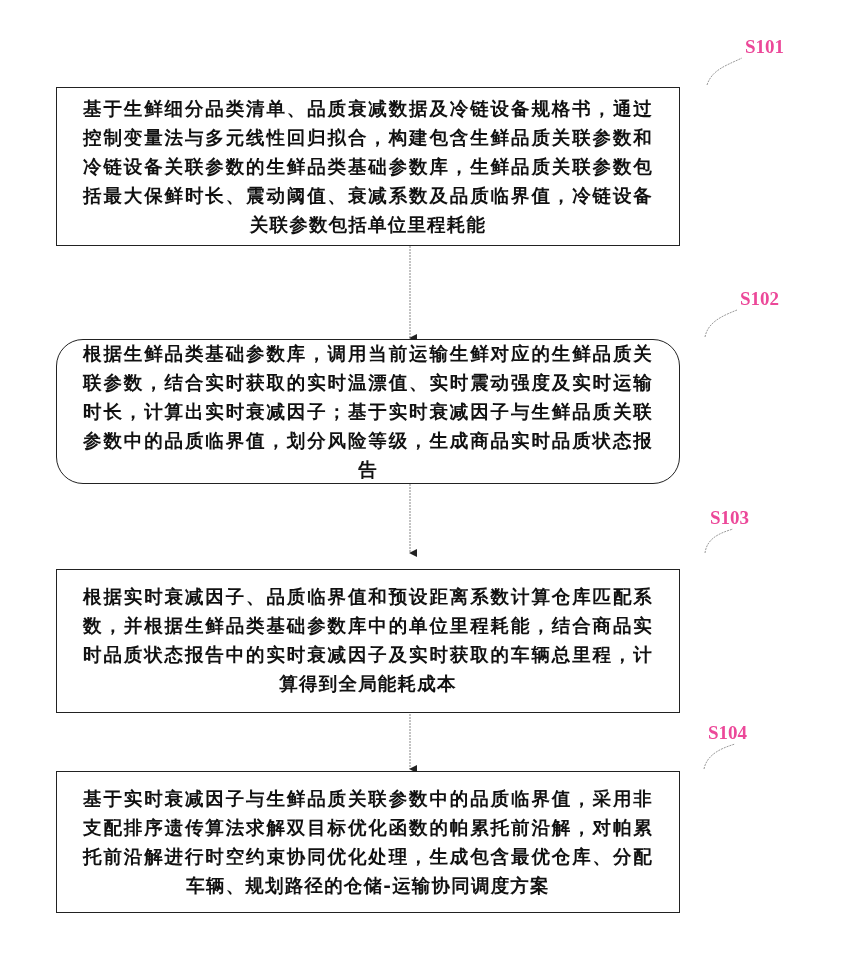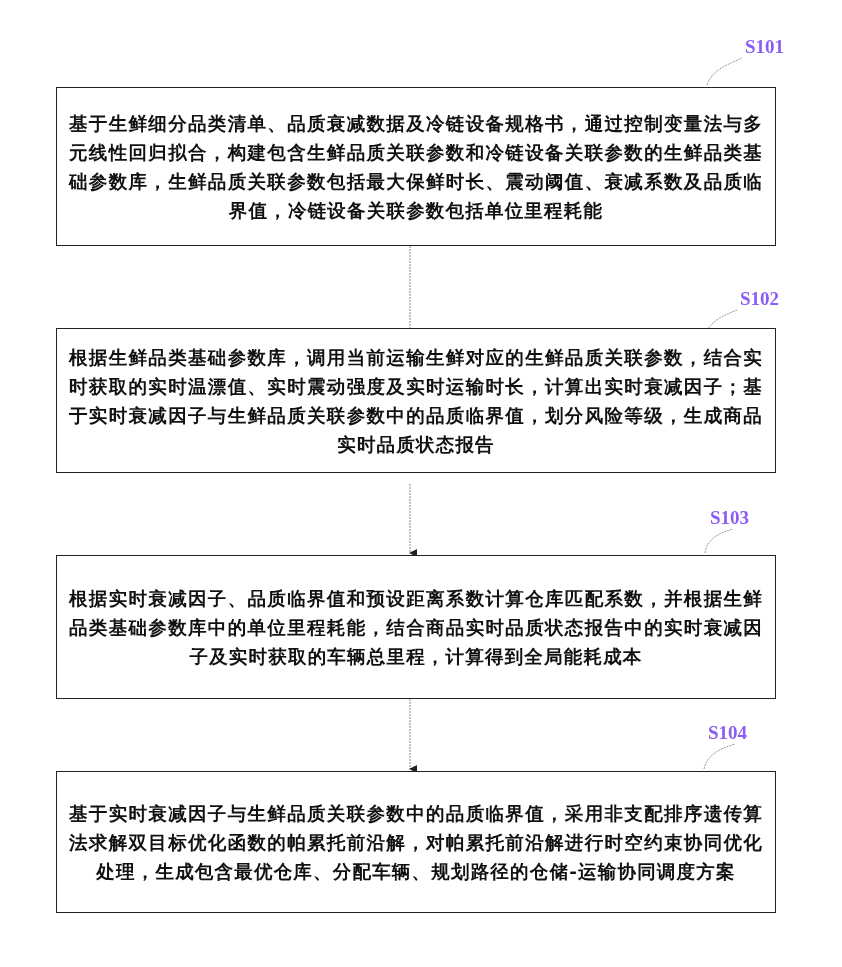--- a/index.html
+++ b/index.html
@@ -1,31 +1,31 @@
 <!DOCTYPE html>
 <html><head>
 <meta charset="utf-8">
 <style>
   html, body { margin: 0; padding: 0; background: #ffffff; }
   body { width: 842px; height: 967px; position: relative; overflow: hidden;
          font-family: "DejaVu Serif", "Liberation Serif", serif; color: #111; }
   .step-box {
-    position: absolute; left: 56px; width: 720px;
+    position: absolute; left: 56px; width: 624px;
     border: 1.6px solid #222; box-sizing: border-box;
     display: flex; align-items: center; justify-content: center;
-    padding: 0 12px; background: #fff;
+    padding: 0 26px; background: #fff;
   }
   .step-text {
     font-size: 18.5px; line-height: 29px; text-align: justify;
     text-align-last: center; letter-spacing: 1.2px; font-weight: bold;
     width: 100%;
   }
   .step-label {
     position: absolute; font-family: "Liberation Serif", "DejaVu Serif", serif;
-    font-size: 19px; font-weight: bold; color: #8b5cf6;
+    font-size: 19px; font-weight: bold; color: #ec4899;
   }
   svg.overlay { position: absolute; left: 0; top: 0; pointer-events: none; }
 </style>
 </head>
 <body>
 
 <svg class="overlay" width="842" height="967">
   <defs>
     <marker id="arrowhead" markerWidth="8" markerHeight="8" refX="4" refY="7" orient="auto" markerUnits="userSpaceOnUse">
       <path d="M0,0 L8,0 L4,8 Z" fill="#222"></path>
@@ -48,23 +48,23 @@
 
 <div class="step-label" style="left:745px; top:36px;">S101</div>
 <div class="step-label" style="left:740px; top:288px;text-align:right;">S102</div>
 <div class="step-label" style="left:710px; top:507px;">S103</div>
 <div class="step-label" style="left:708px; top:722px;">S104</div>
 
 <div class="step-box" style="top:87px; height:159px;">
   <div class="step-text">基于生鲜细分品类清单、品质衰减数据及冷链设备规格书，通过控制变量法与多元线性回归拟合，构建包含生鲜品质关联参数和冷链设备关联参数的生鲜品类基础参数库，生鲜品质关联参数包括最大保鲜时长、震动阈值、衰减系数及品质临界值，冷链设备关联参数包括单位里程耗能</div>
 </div>
 
-<div class="step-box" style="top:328px; height:145px;">
+<div class="step-box" style="top:339px; height:145px;border-radius:27px;">
   <div class="step-text">根据生鲜品类基础参数库，调用当前运输生鲜对应的生鲜品质关联参数，结合实时获取的实时温漂值、实时震动强度及实时运输时长，计算出实时衰减因子；基于实时衰减因子与生鲜品质关联参数中的品质临界值，划分风险等级，生成商品实时品质状态报告</div>
 </div>
 
-<div class="step-box" style="top:555px; height:144px;">
+<div class="step-box" style="top:569px; height:144px;font-family:Liberation Serif, serif;">
   <div class="step-text">根据实时衰减因子、品质临界值和预设距离系数计算仓库匹配系数，并根据生鲜品类基础参数库中的单位里程耗能，结合商品实时品质状态报告中的实时衰减因子及实时获取的车辆总里程，计算得到全局能耗成本</div>
 </div>
 
 <div class="step-box" style="top:771px; height:142px;">
   <div class="step-text">基于实时衰减因子与生鲜品质关联参数中的品质临界值，采用非支配排序遗传算法求解双目标优化函数的帕累托前沿解，对帕累托前沿解进行时空约束协同优化处理，生成包含最优仓库、分配车辆、规划路径的仓储-运输协同调度方案</div>
 </div>
 
 </body></html>

